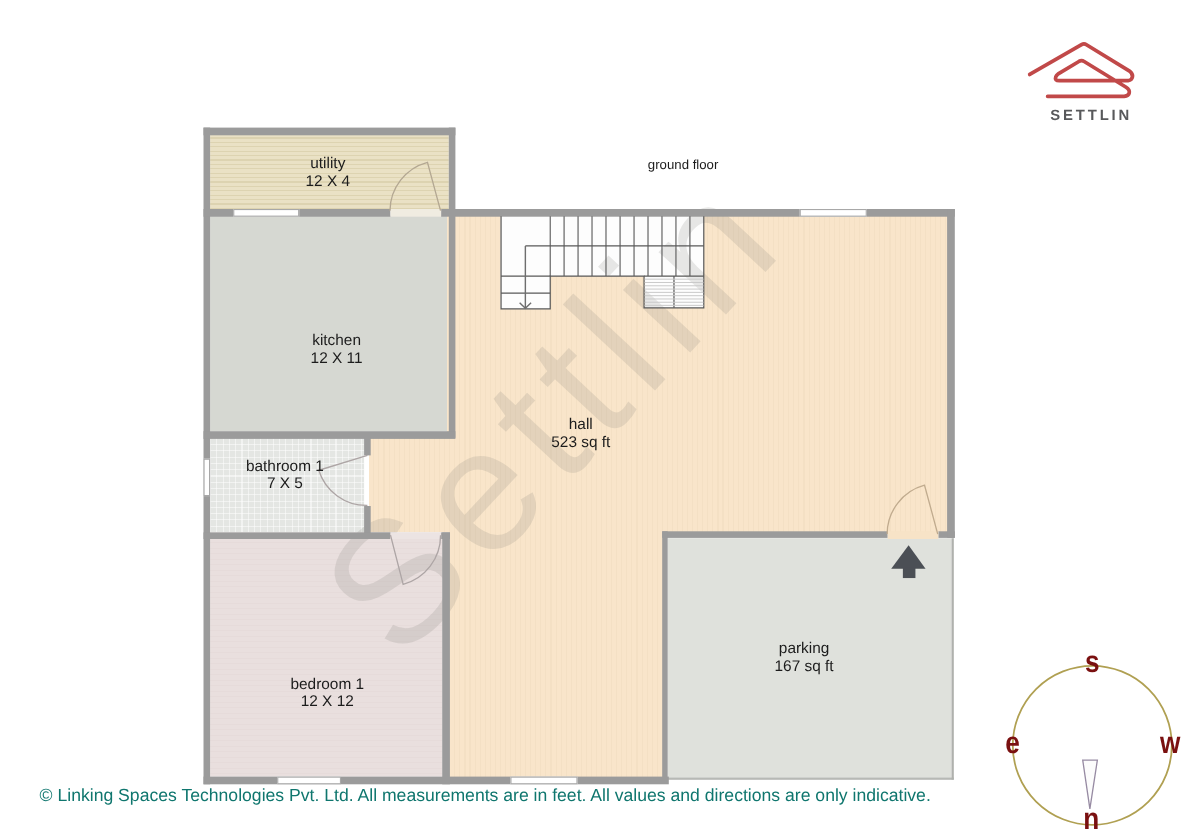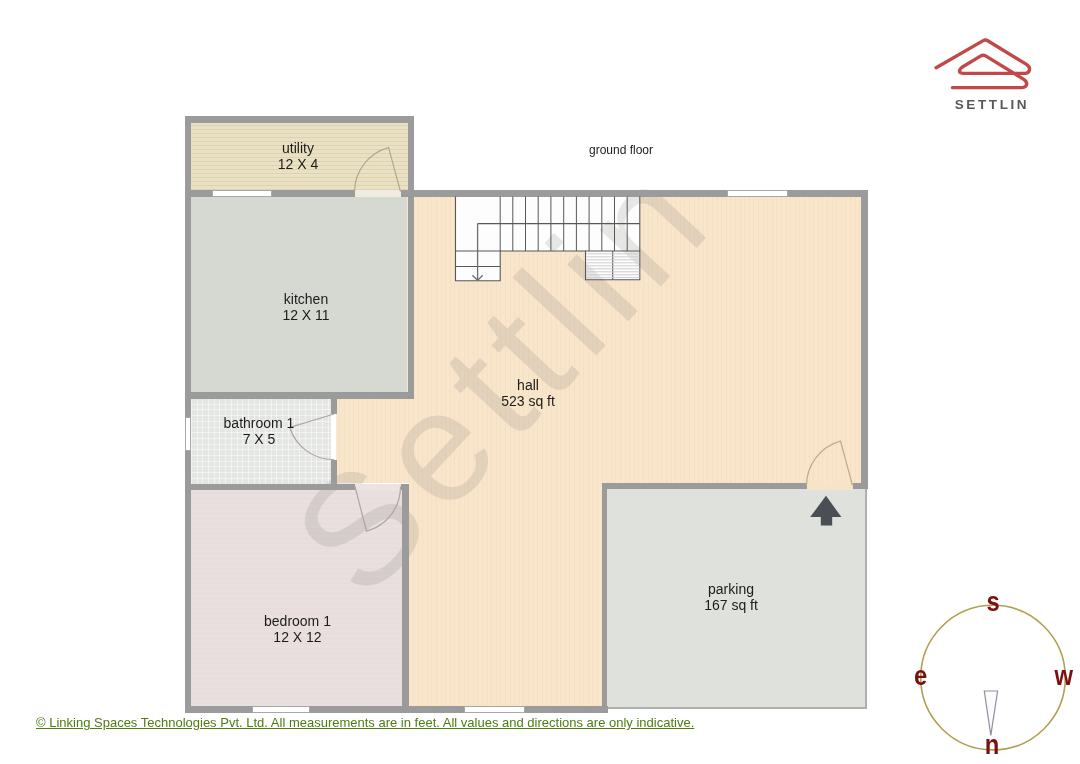--- a/index.html
+++ b/index.html
@@ -151,23 +151,23 @@
     <text transform="translate(920.5,684.7) scale(0.85,1)">e</text>
     <text transform="translate(1063.7,684.7) scale(0.85,1)">w</text>
     <text transform="translate(992,753.7) scale(0.85,1)">n</text>
   </g>
 </svg>
 
 <div class="lbl" style="left:298px;top:141px;">utility<br>12 X 4</div>
 
 <div class="lbl" style="left:621px;top:143px;font-size:12px;">ground floor</div>
 
-<div class="lbl" style="left:306px;top:292px;">kitchen<br>12 X 11</div>
+<div class="lbl" style="left:306px;top:302px;">kitchen<br>12 X 11</div>
 
 <div class="lbl" style="left:259px;top:416px;">bathroom 1<br>7 X 5</div>
 
 <div class="lbl" style="left:297.5px;top:598px;margin-top:16px;">bedroom 1<br>12 X 12</div>
 
 <div class="lbl" style="left:528px;top:378px;">hall<br>523 sq ft</div>
 
 <div class="lbl" style="left:731px;top:582px;">parking<br>167 sq ft</div>
 
-<div class="abs" style="left:36px;top:715px;font-size:13px;color:#4d7c0f;z-index:40;text-decoration:underline;">© Linking Spaces Technologies Pvt. Ltd. All measurements are in feet. All values and directions are only indicative.</div>
+<div class="abs" style="left:36px;top:715px;font-size:16px;color:#0f766e;z-index:40;">© Linking Spaces Technologies Pvt. Ltd. All measurements are in feet. All values and directions are only indicative.</div>
 
 </body></html>

